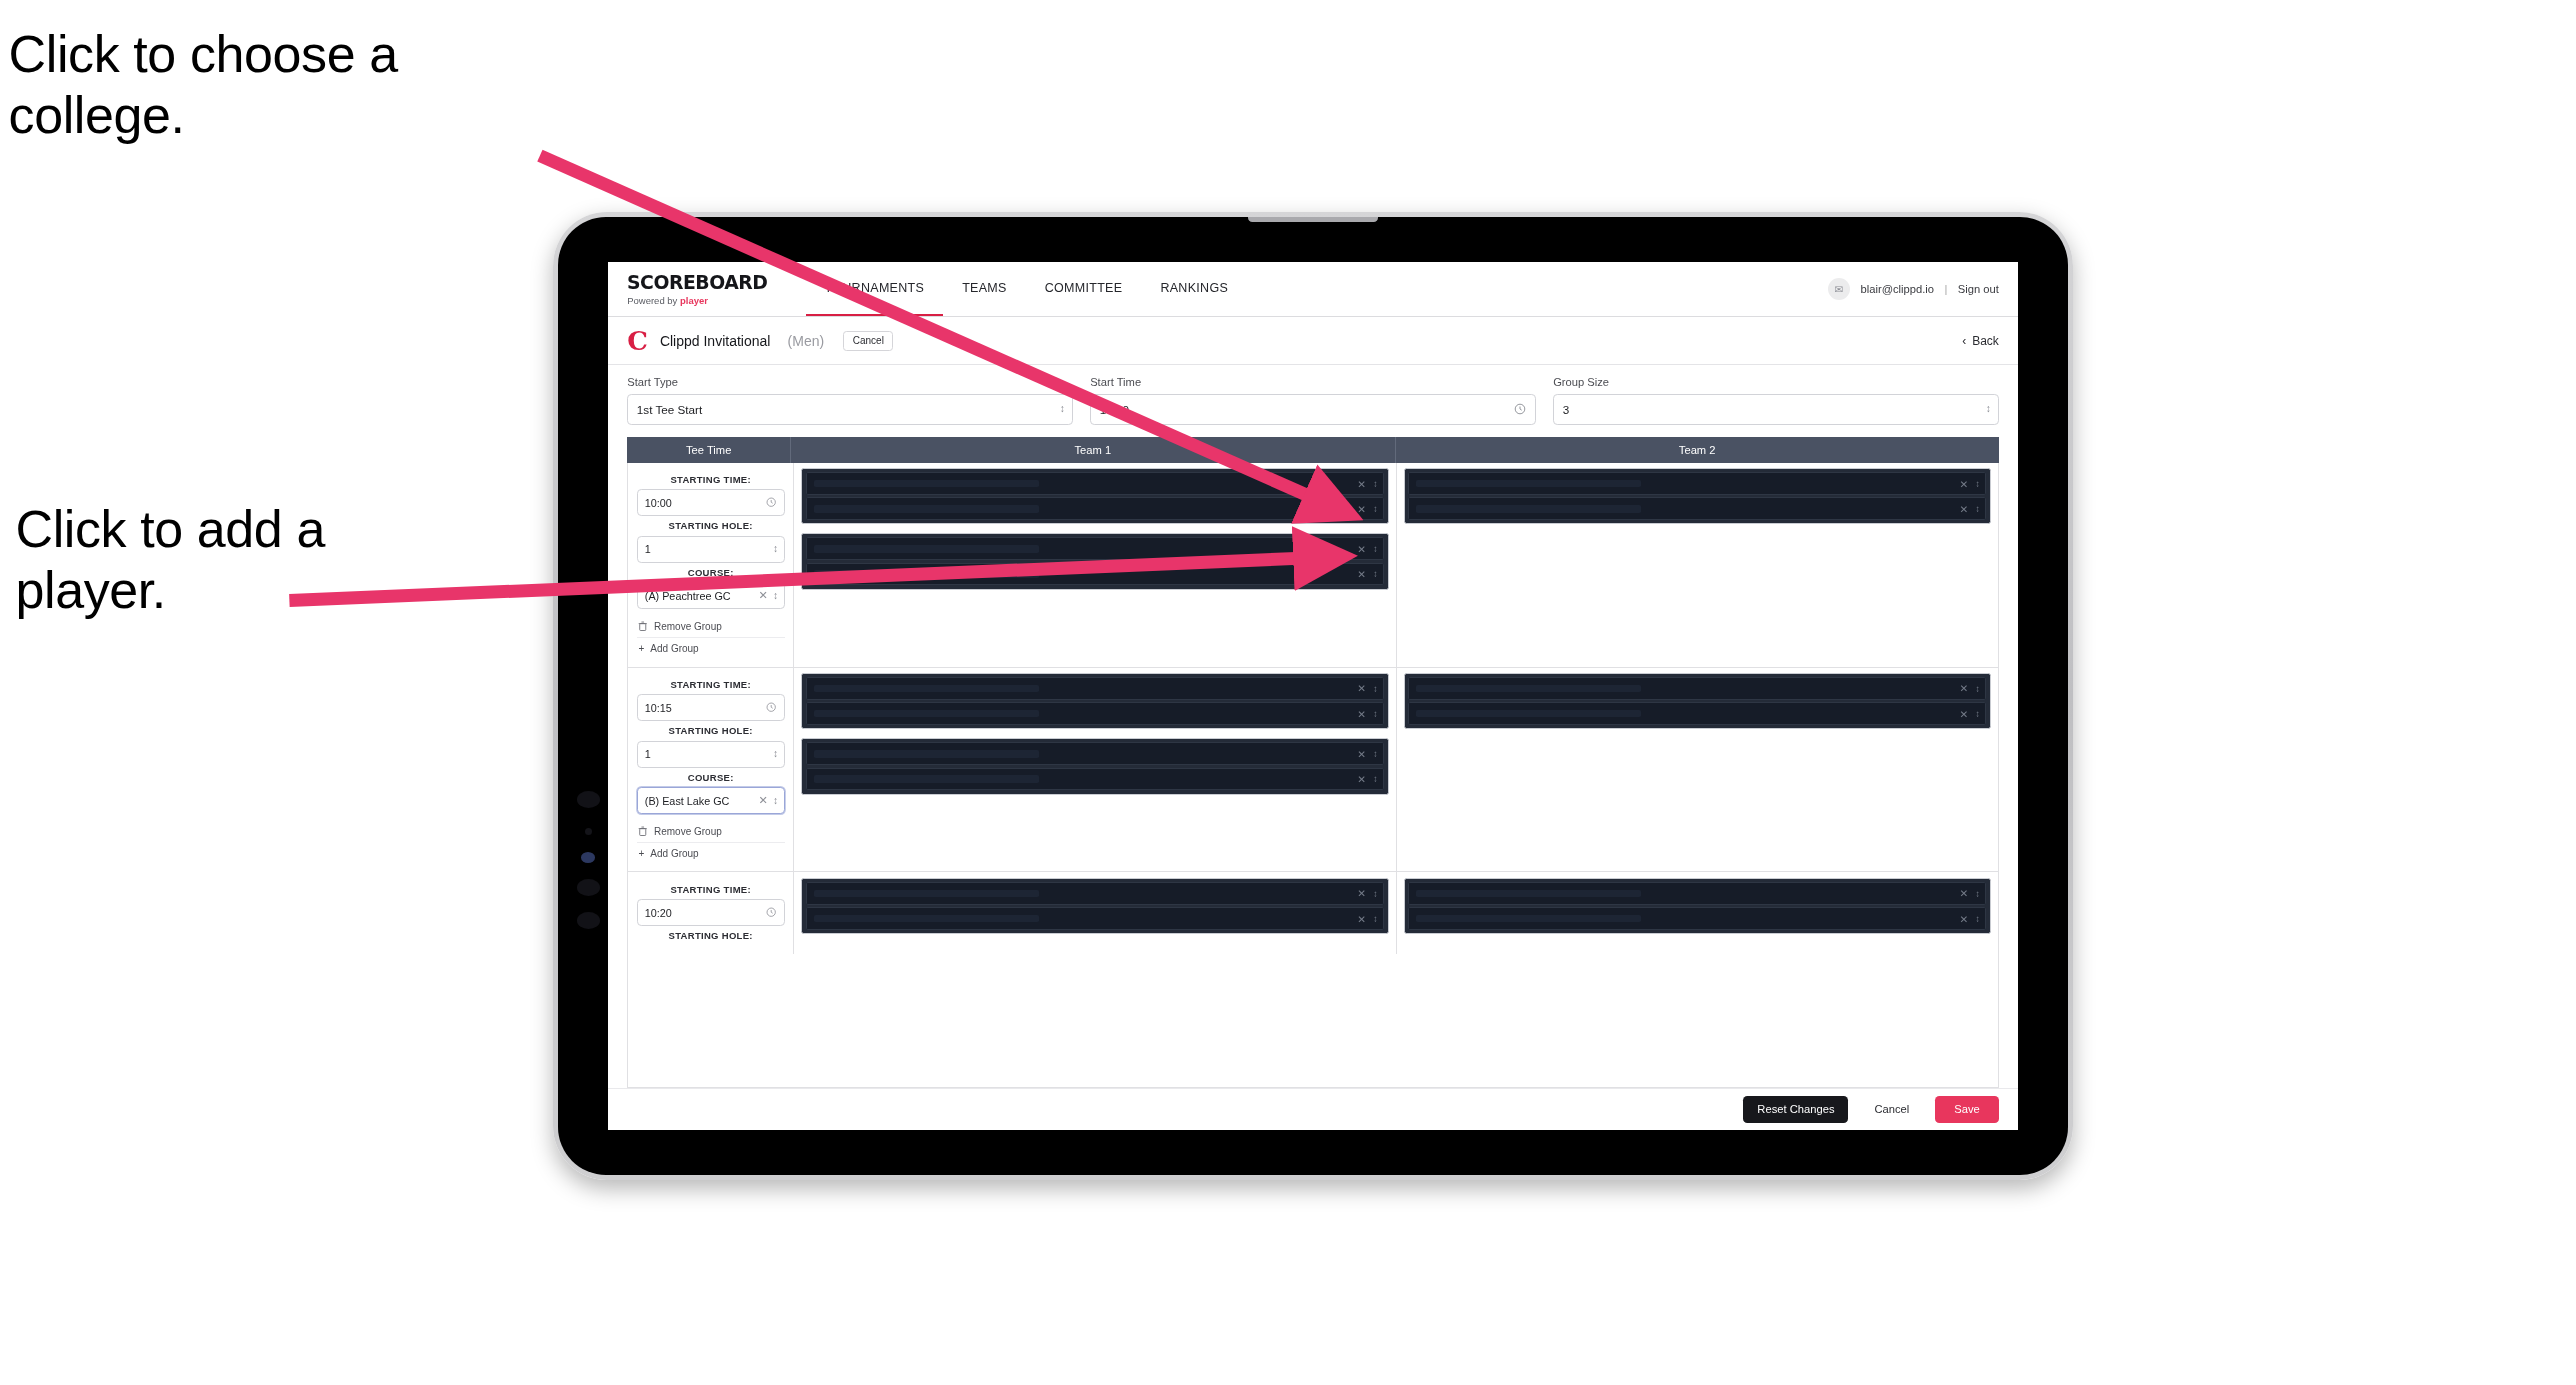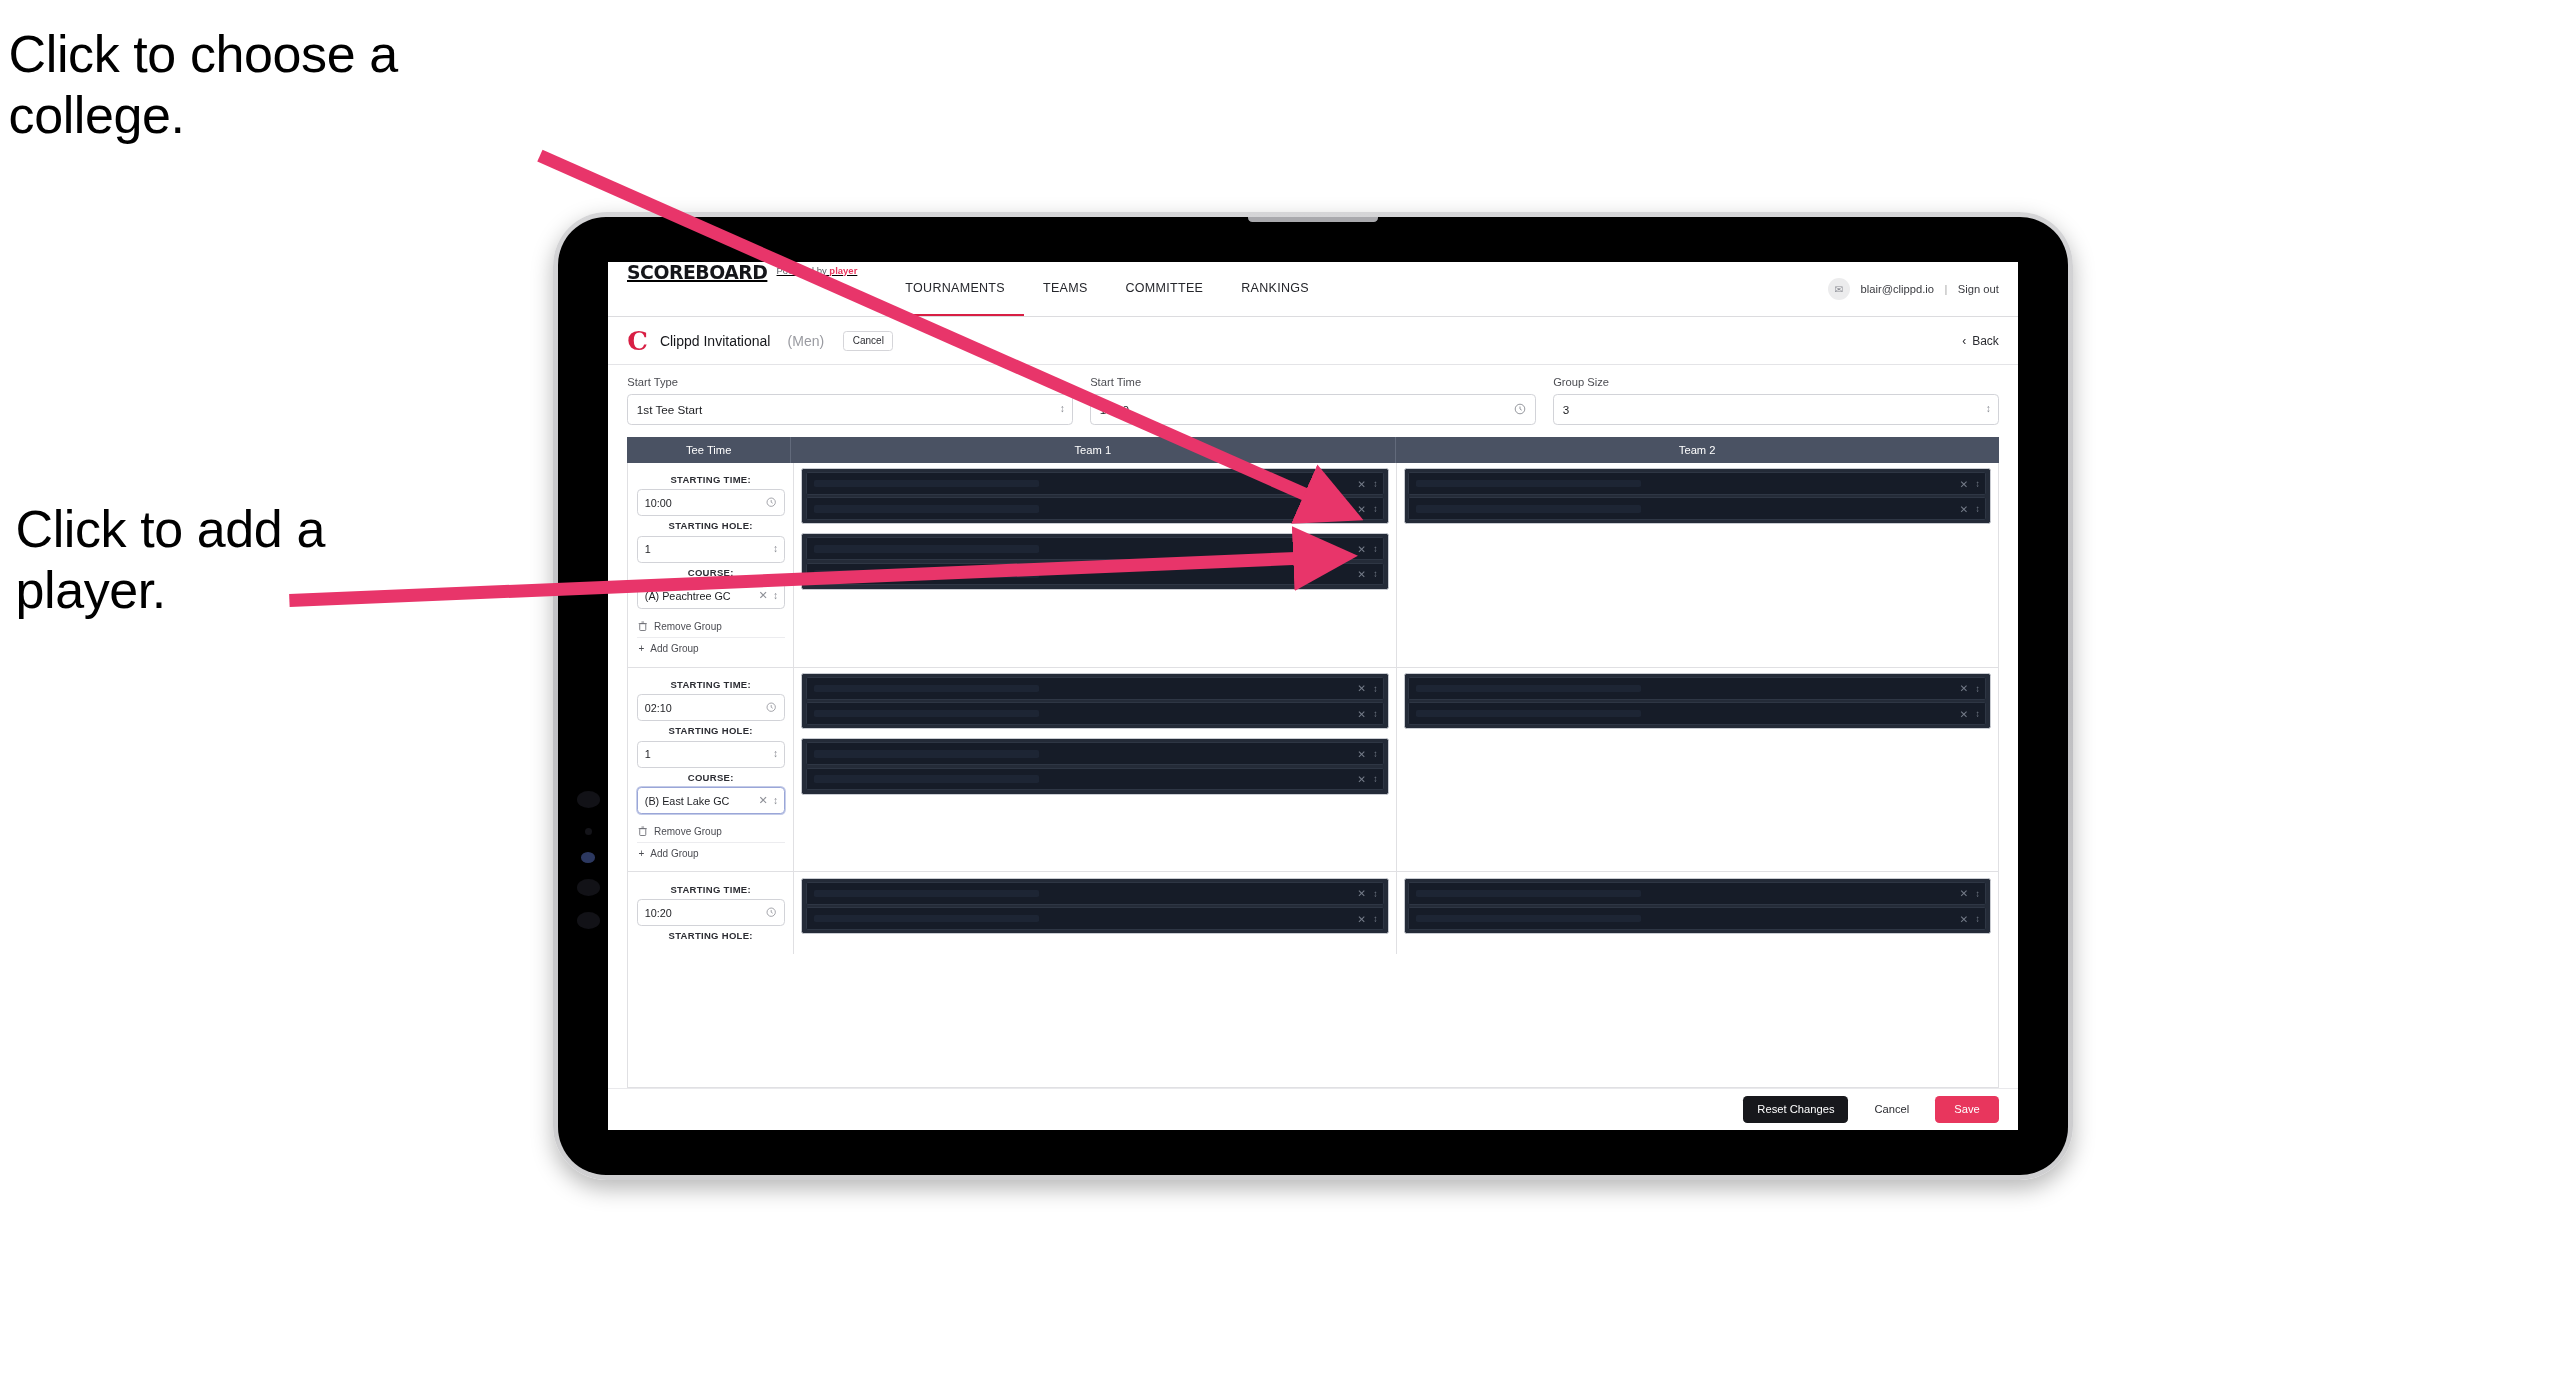--- a/index.html
+++ b/index.html
@@ -65,21 +65,21 @@
   }
 
   
   .topbar {
     height: 55px; flex: none;
     border-bottom: 0.9px solid #dcdcdf;
     display: flex; align-items: stretch;
     padding-left: 19px;
     background: #fff;
   }
-  .brand { display: flex; justify-content: center; padding-right: 29px; text-decoration: underline; }
+  .brand { display: flex; flex-direction: column; justify-content: center; padding-right: 29px; }
   .brand-title {
     font-family: "DejaVu Sans", sans-serif;
     font-weight: 700; font-size: 20px; letter-spacing: -0.5px;
     color: #15161a; line-height: 1;
     transform: scaleX(0.94); transform-origin: left center;
   }
   .brand-sub { font-size: 9.5px; color: #5a5c63; margin-top: 2.6px; }
   .brand-sub .pink { color: #e8365d; font-weight: 700; }
 
   .nav { display: flex; align-items: stretch; }
@@ -417,21 +417,21 @@
                   <span class="slot-step">↕</span>
                 </div>
               </div>
             </div>
           </div>
 
           <div class="group-row">
             <div class="tee-cell">
               <div class="tee-label">STARTING TIME:</div>
               <div class="tee-input">
-                <span class="val">02:10</span>
+                <span class="val">10:15</span>
                 <span class="ico">
                   <svg width="10.4" height="10.4" viewBox="0 0 14 14">
                       <circle cx="7" cy="7" r="5.6" fill="none" stroke="#8e9097" stroke-width="1.1"></circle>
                       <path d="M7 4.1 V7 L9 8.4" fill="none" stroke="#8e9097" stroke-width="1.1"></path>
                     </svg>
                 </span>
               </div>
               <div class="tee-label">STARTING HOLE:</div>
               <div class="tee-input">
                 <span class="val">1</span>

